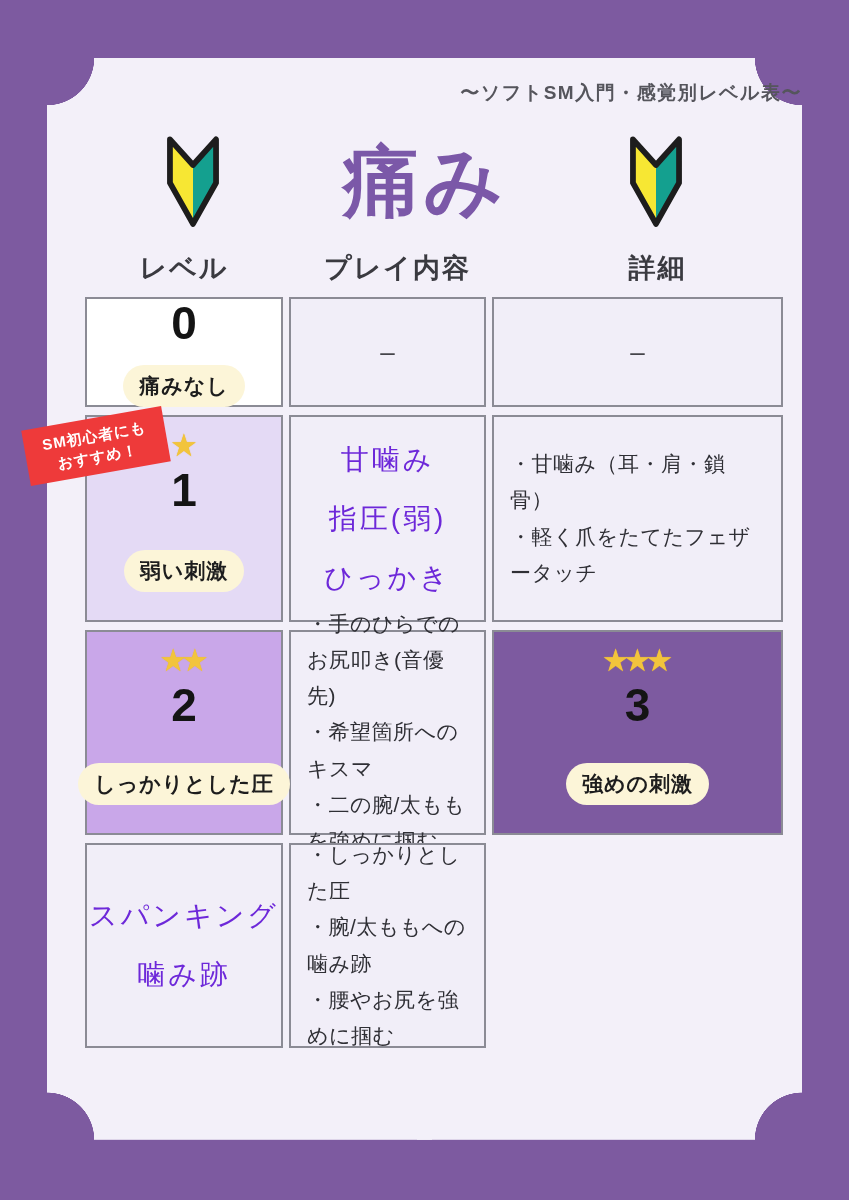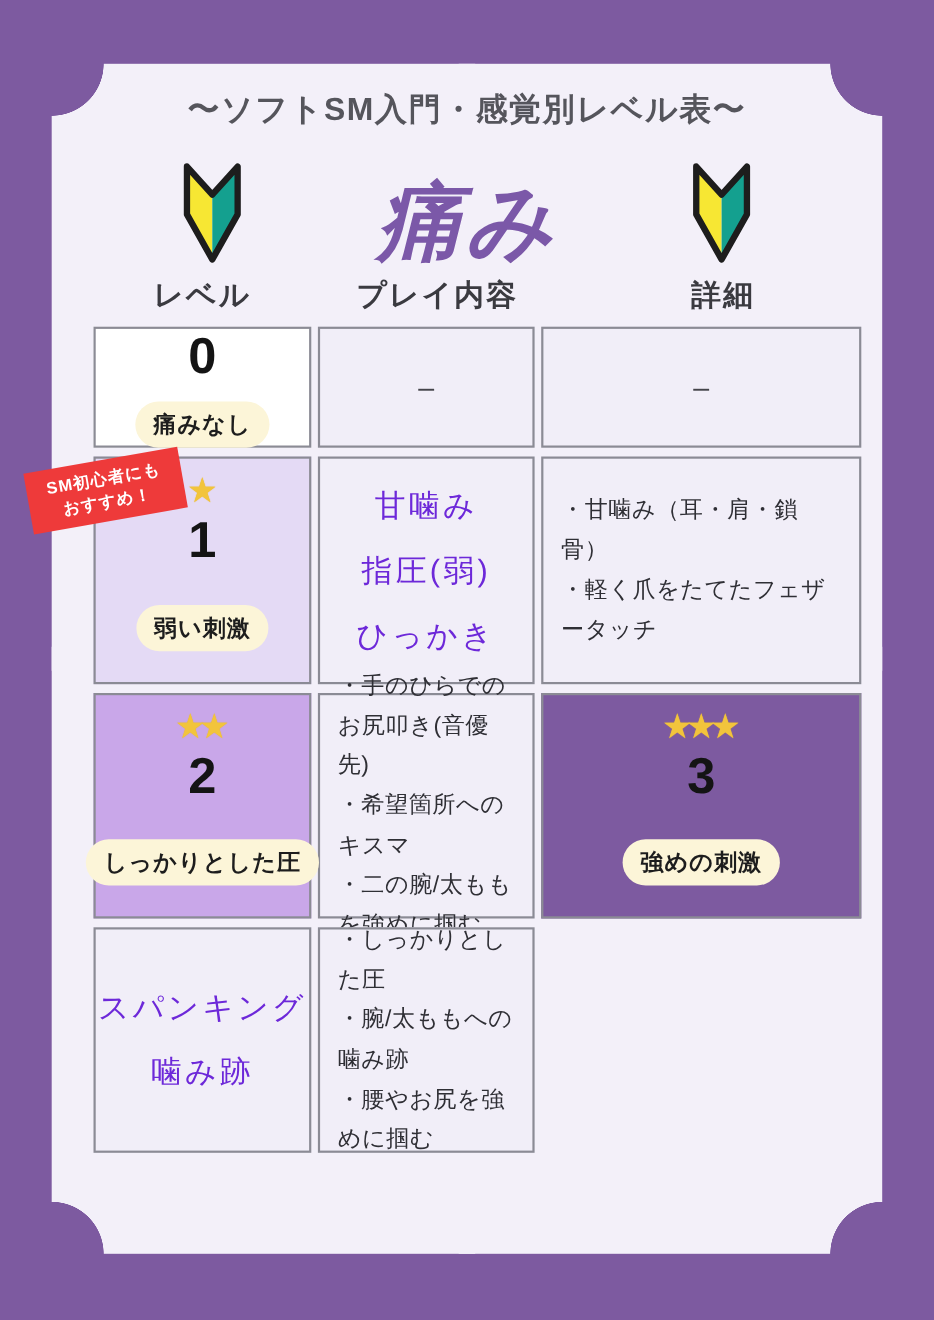--- a/index.html
+++ b/index.html
@@ -12,25 +12,25 @@
   .card{
     position:absolute;left:47px;top:58px;width:755px;height:1082px;
     background:
       radial-gradient(circle at 0 0,       transparent 47px, #f3f0f9 47.5px) top left    / 51% 51% no-repeat,
       radial-gradient(circle at 100% 0,    transparent 47px, #f3f0f9 47.5px) top right   / 51% 51% no-repeat,
       radial-gradient(circle at 0 100%,    transparent 47px, #f3f0f9 47.5px) bottom left / 51% 51% no-repeat,
       radial-gradient(circle at 100% 100%, transparent 47px, #f3f0f9 47.5px) bottom right/ 51% 51% no-repeat;
   }
   .header-line{
     position:absolute;top:22px;left:0;width:100%;
-    text-align:center;font-size:29px;font-weight:600;color:#55555c;letter-spacing:1.5px;
+    text-align:right;font-size:19px;font-weight:600;color:#55555c;letter-spacing:1.5px;
   }
   .title-row{
     position:absolute;top:64px;left:0;width:100%;height:118px;
-    display:flex;align-items:flex-end;justify-content:center;gap:118px;font-style:italic;
+    display:flex;align-items:center;justify-content:center;gap:118px;
   }
   .page-title{
     font-size:78px;font-weight:800;color:#7b58a8;letter-spacing:3px;line-height:1;
   }
   .beginner-mark{width:64px;height:94px;display:block;}
   .col-headers{
     position:absolute;left:38px;top:192px;width:698px;
     display:grid;grid-template-columns:198px 197px 291px;column-gap:16px;
   }
   .col-headers div{

